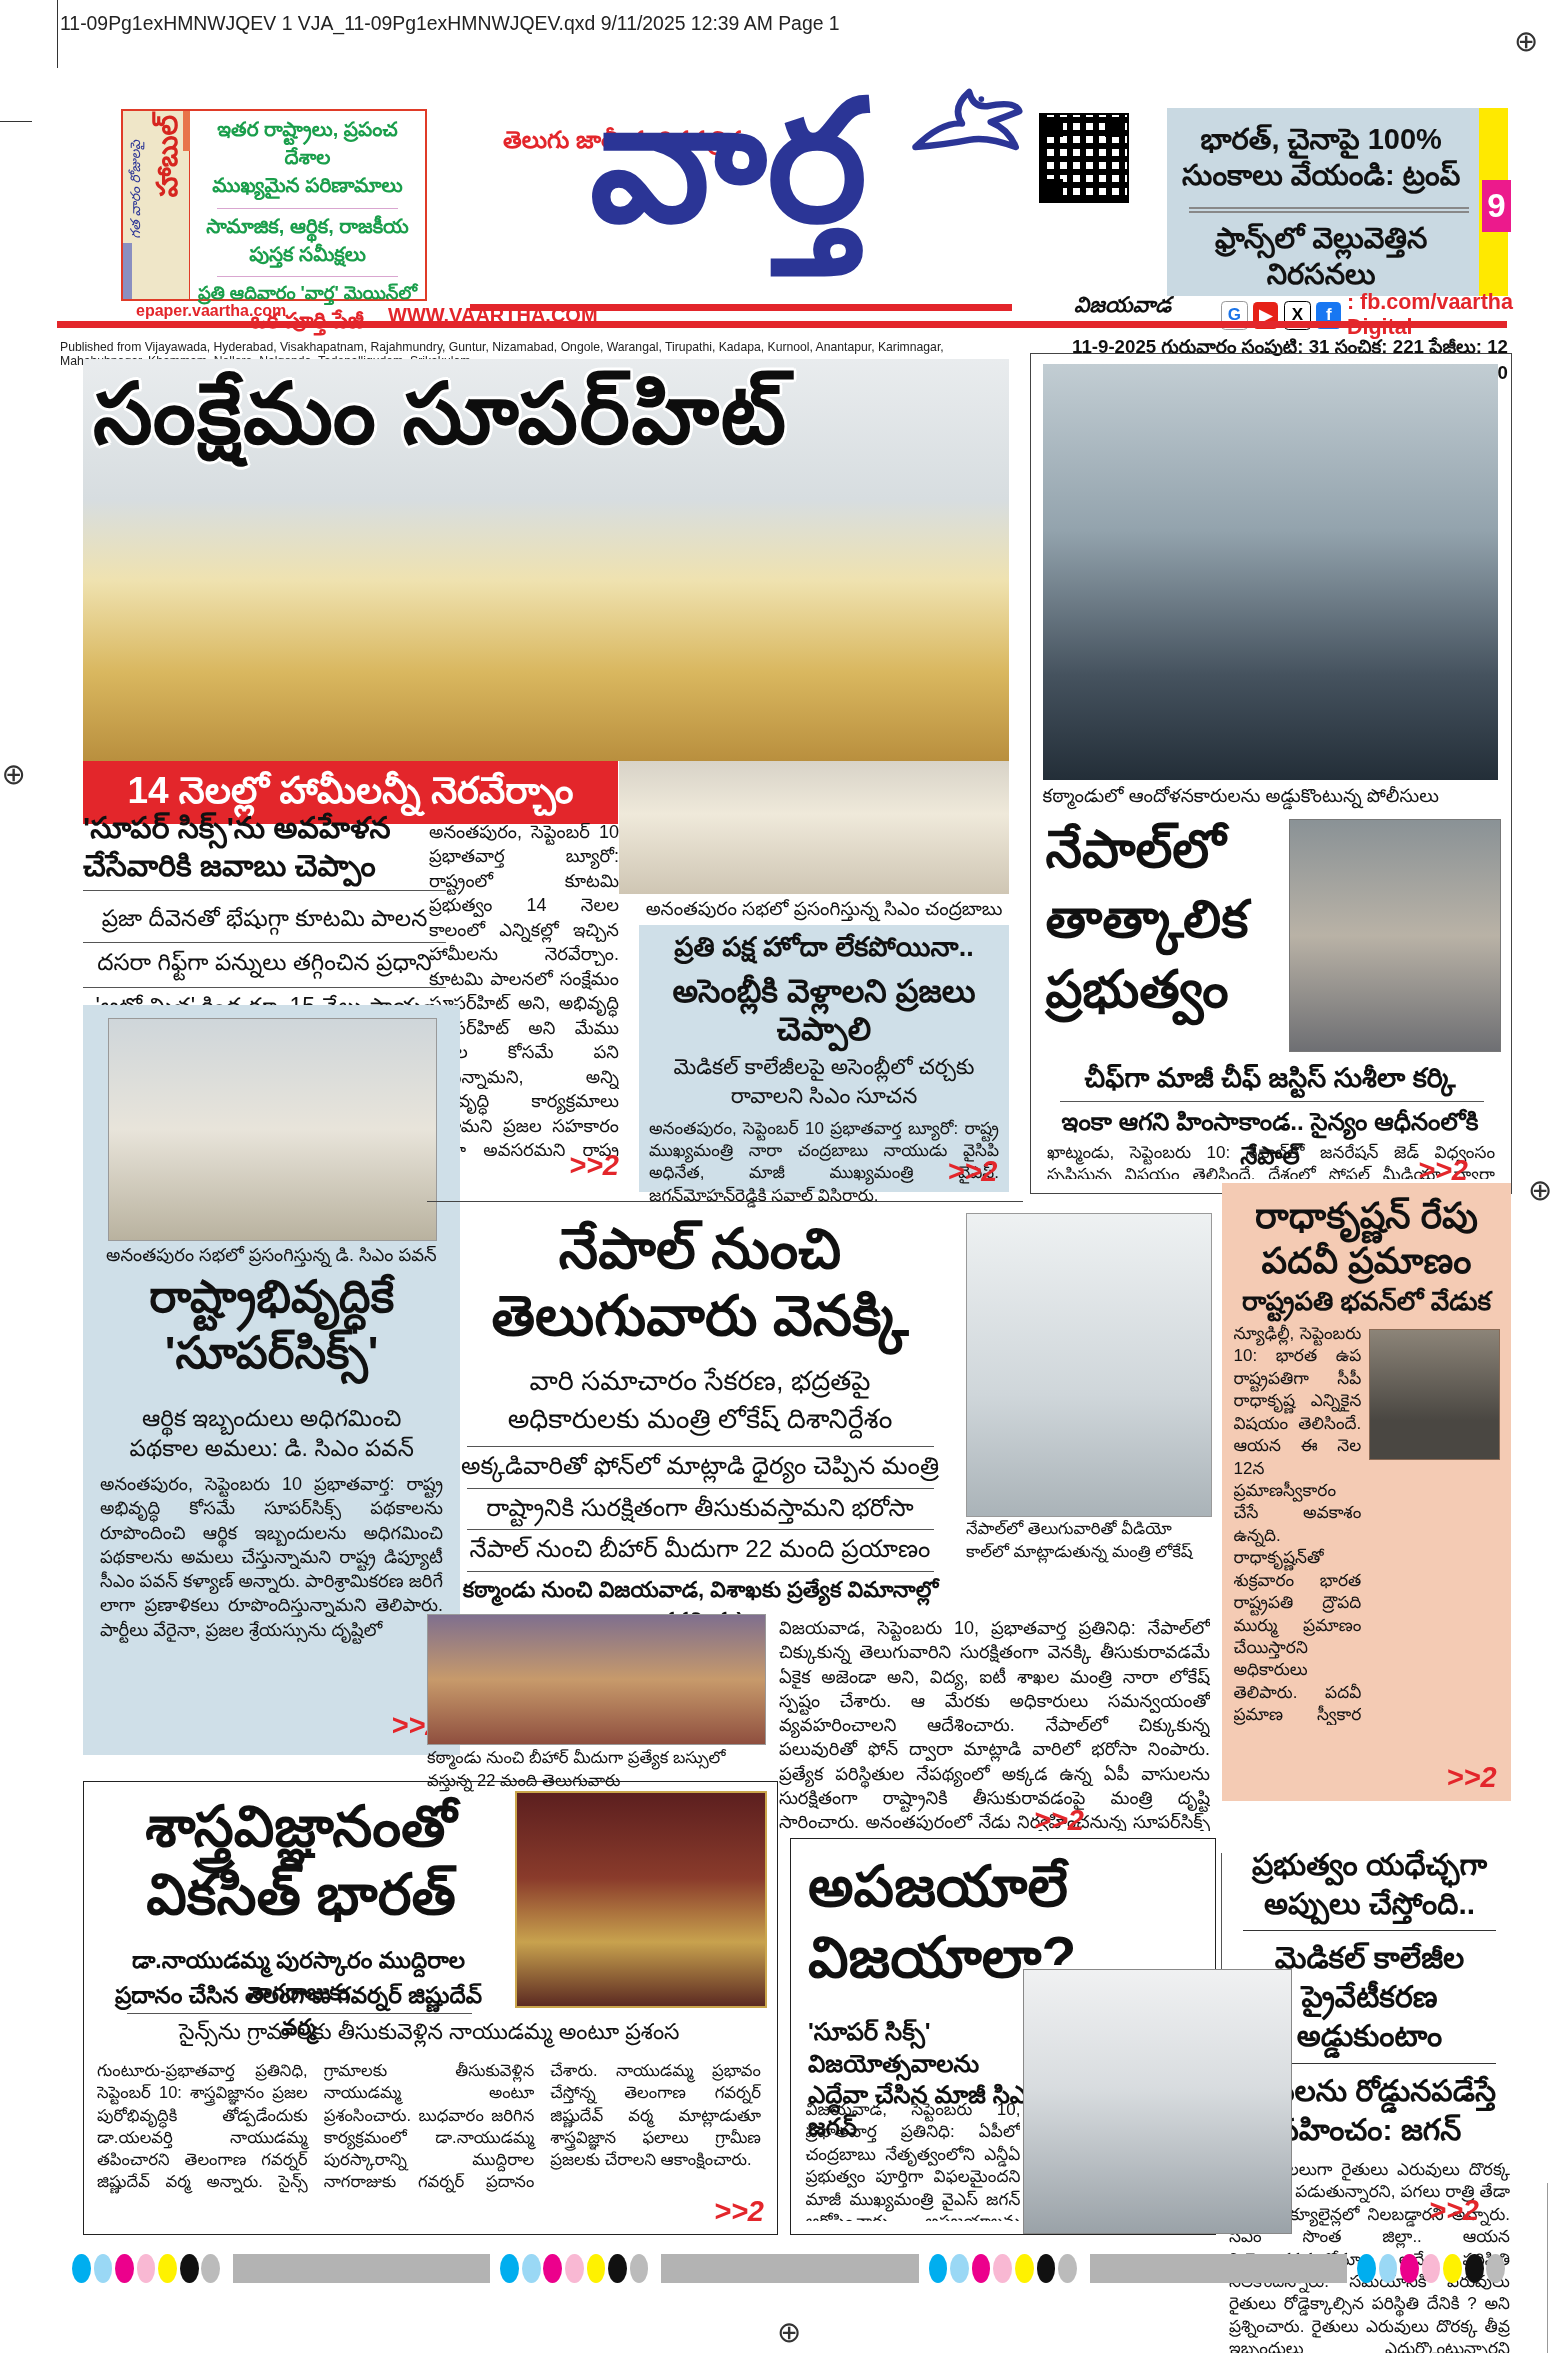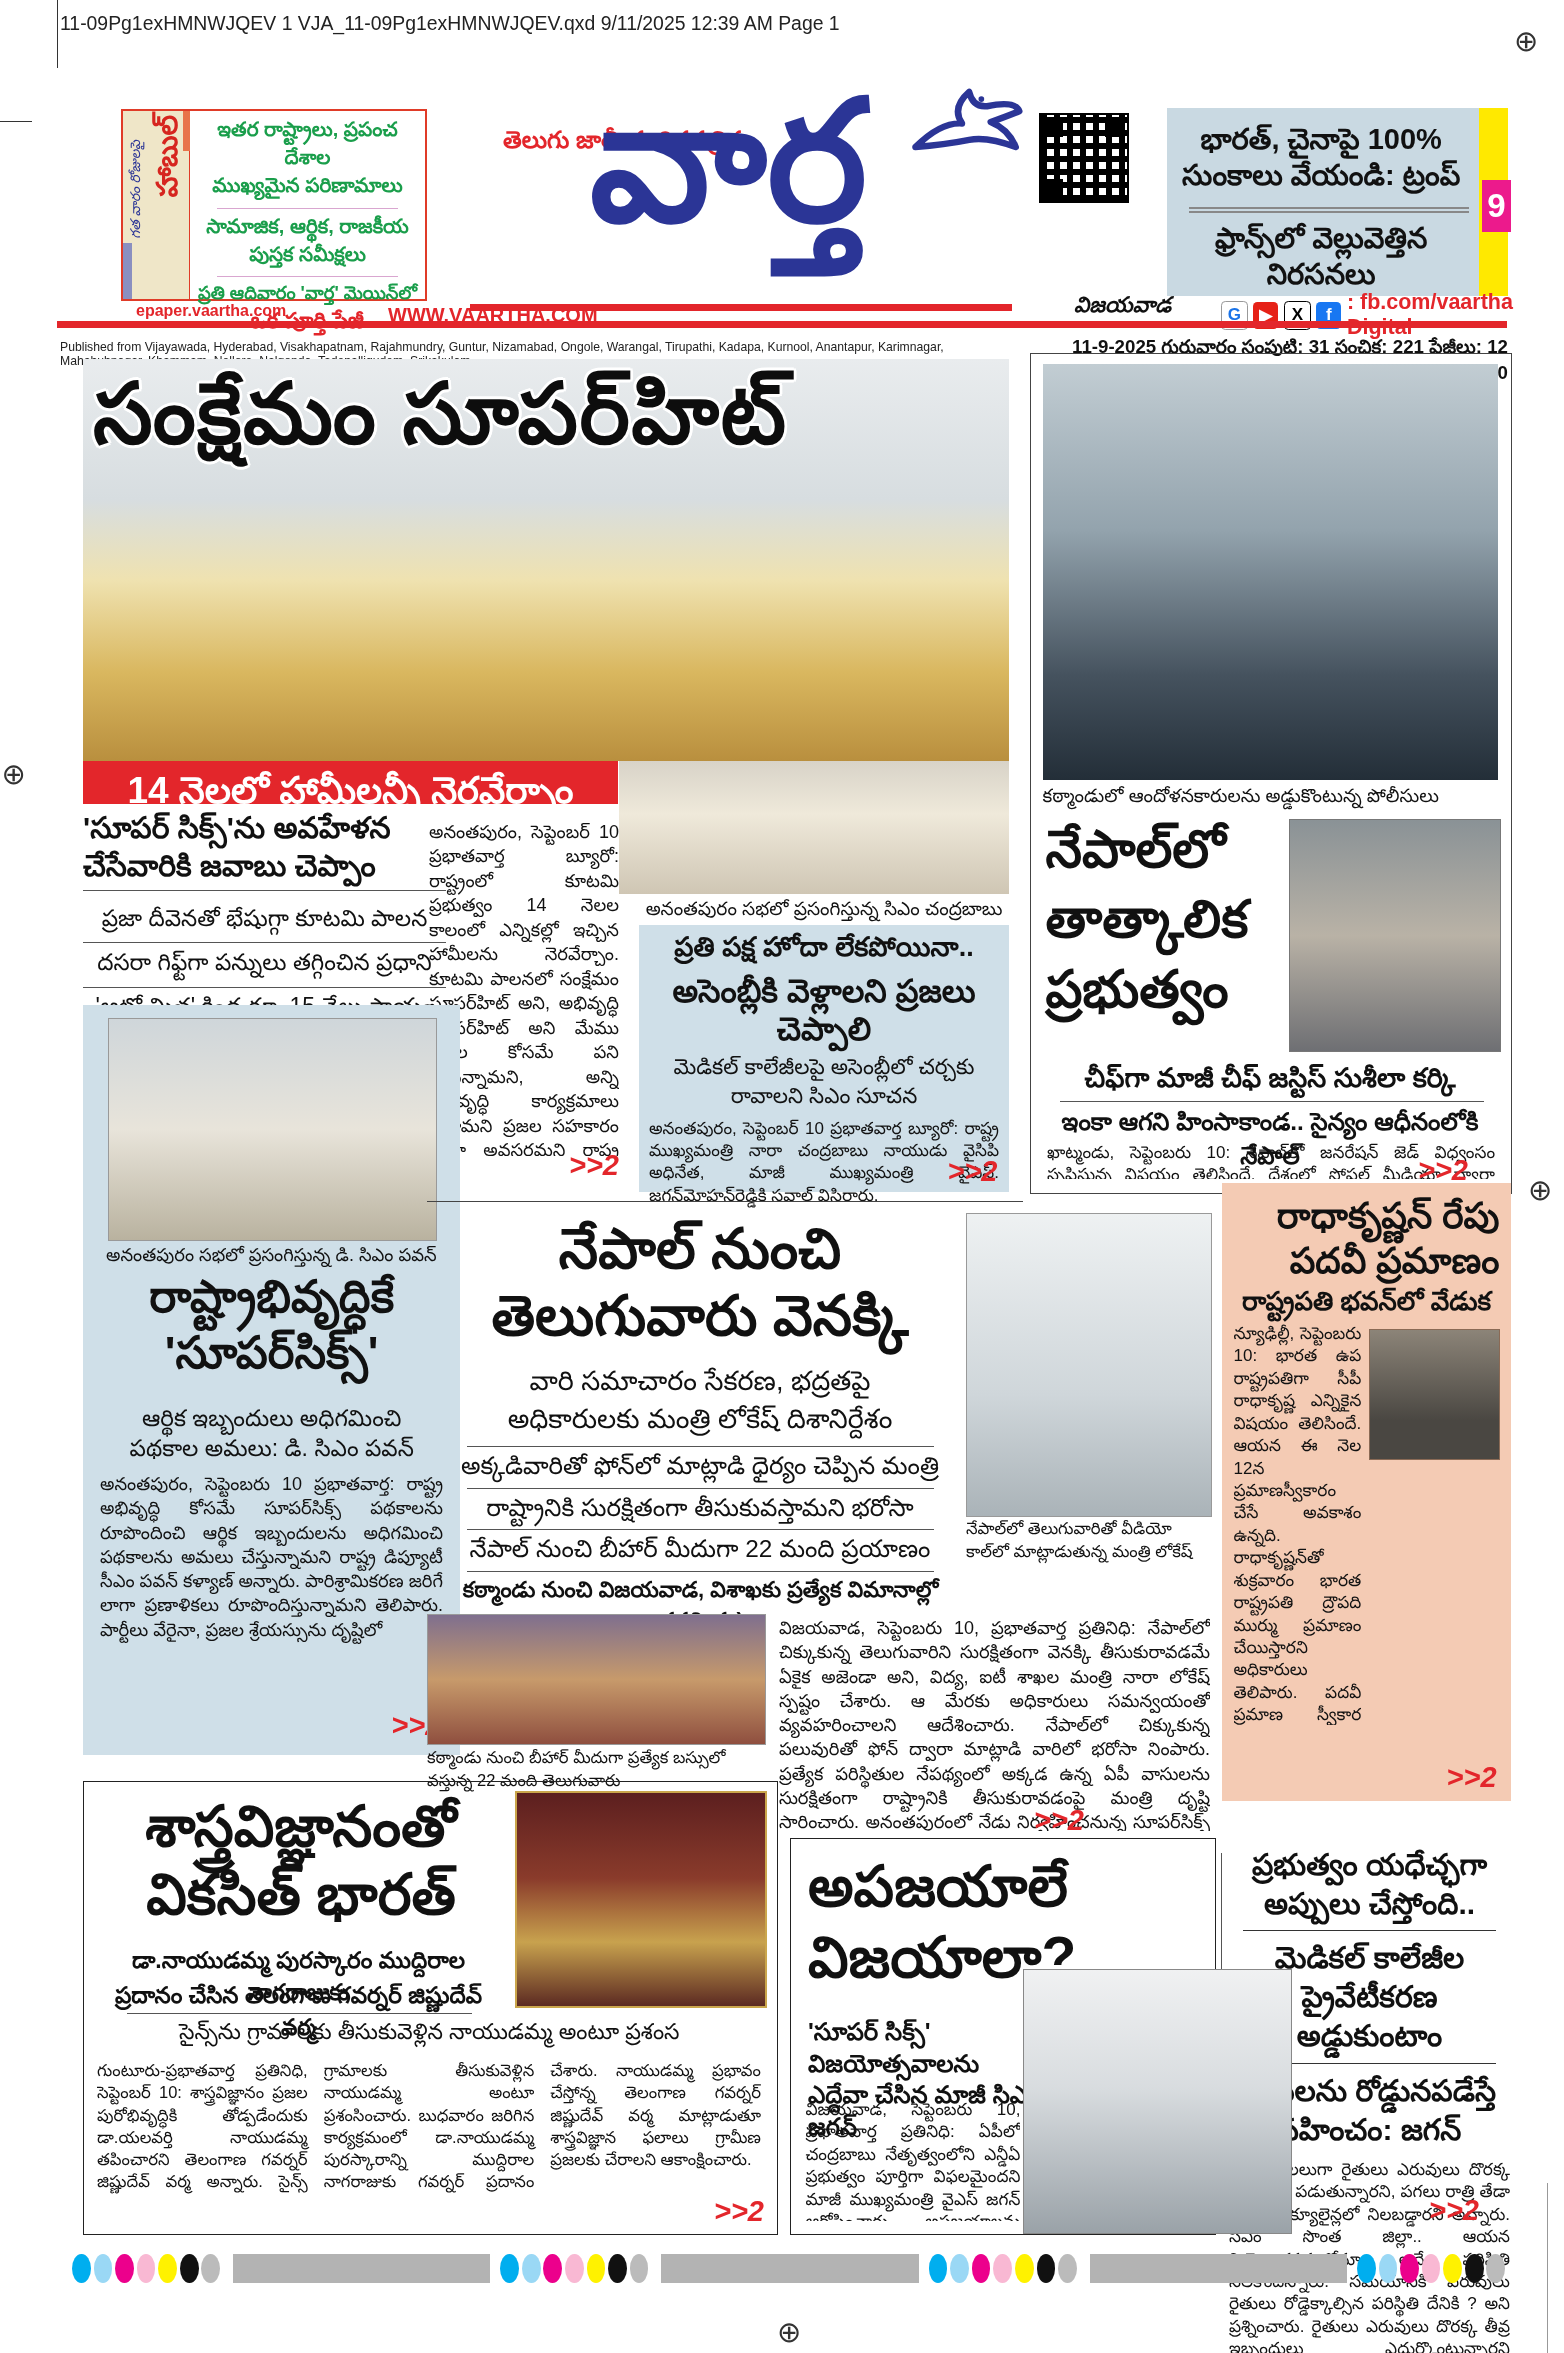--- a/index.html
+++ b/index.html
@@ -108,21 +108,21 @@
   </div>
 
   <div class="abs" style="left:57px;top:321px;width:1450px;height:6.5px;background:#e3262b;"></div>
 
   <div class="abs" style="left:60px;top:340px;width:933px;font-size:12.2px;color:#222;">Published from Vijayawada, Hyderabad, Visakhapatnam, Rajahmundry, Guntur, Nizamabad, Ongole, Warangal, Tirupathi, Kadapa, Kurnool, Anantapur, Karimnagar, Mahabubnagar, Khammam, Nellore, Nalgonda, Tadepalligudem, Srikakulam</div>
   <div class="abs bold" style="left:1063px;top:336px;width:445px;font-size:18.7px;text-align:right;">11-9-2025 గురువారం సంపుటి: 31 సంచిక: 221  పేజీలు: 12  వెల: 6.50</div>
 
   <div class="abs photo ph-crowd" style="left:83px;top:359px;width:926px;height:402px;"></div>
   <div class="abs photo ph-cb" style="left:619px;top:761px;width:390px;height:133px;"></div>
   <div class="abs bold outline-head" style="left:93px;top:365px;width:905px;font-size:85px;letter-spacing:1.4px;color:#0d0d0d;">సంక్షేమం సూపర్‌హిట్</div>
-  <div class="abs white bold ctr" style="left:83px;top:761px;width:535px;height:43px;background:#e3262b;font-size:37px;line-height:59px;">14 నెలల్లో హామీలన్నీ నెరవేర్చాం</div>
+  <div class="abs white bold ctr" style="left:83px;top:761px;width:535px;height:63px;background:#e3262b;font-size:37px;line-height:59px;">14 నెలల్లో హామీలన్నీ నెరవేర్చాం</div>
 
   <div class="abs" style="left:83px;top:809px;width:363px;">
     <div class="bold" style="font-size:30px;line-height:1.25;">'సూపర్ సిక్స్'ను అవహేళన చేసేవారికి జవాబు చెప్పాం</div>
     <div class="divline"></div>
     <div style="font-size:23px;text-align:center;margin-top:14px;">ప్రజా దీవెనతో భేషుగ్గా కూటమి పాలన</div>
     <div class="divline"></div>
     <div style="font-size:23px;text-align:center;">దసరా గిఫ్ట్‌గా పన్నులు తగ్గించిన ప్రధాని</div>
     <div class="divline"></div>
     <div style="font-size:23px;text-align:center;">'ఆటో మిత్ర' కింద రూ. 15 వేలు సాయం</div>
     <div class="divline"></div>
@@ -186,21 +186,21 @@
   <div class="abs photo ph-laptop" style="left:966px;top:1213px;width:244px;height:302px;border:0.7px solid #999;"></div>
   <div class="abs" style="left:966px;top:1519px;width:244px;font-size:16.5px;">నేపాల్‌లో తెలుగువారితో వీడియో కాల్‌లో మాట్లాడుతున్న మంత్రి లోకేష్</div>
 
   <div class="abs photo ph-bus" style="left:427px;top:1614px;width:337px;height:129px;border:0.7px solid #999;"></div>
   <div class="abs" style="left:427px;top:1748px;width:345px;font-size:16.5px;">కఠ్మాండు నుంచి బీహార్ మీదుగా ప్రత్యేక బస్సులో వస్తున్న 22 మంది తెలుగువారు</div>
 
   <div class="abs jst" style="left:779px;top:1616px;width:431px;height:215px;font-size:18px;line-height:1.35;overflow:hidden;">విజయవాడ, సెప్టెంబరు 10, ప్రభాతవార్త ప్రతినిధి: నేపాల్‌లో చిక్కుకున్న తెలుగువారిని సురక్షితంగా వెనక్కి తీసుకురావడమే ఏకైక అజెండా అని, విద్య, ఐటీ శాఖల మంత్రి నారా లోకేష్ స్పష్టం చేశారు. ఆ మేరకు అధికారులు సమన్వయంతో వ్యవహరించాలని ఆదేశించారు. నేపాల్‌లో చిక్కుకున్న పలువురితో ఫోన్ ద్వారా మాట్లాడి వారిలో భరోసా నింపారు. ప్రత్యేక పరిస్థితుల నేపథ్యంలో అక్కడ ఉన్న ఏపీ వాసులను సురక్షితంగా రాష్ట్రానికి తీసుకురావడంపై మంత్రి దృష్టి సారించారు. అనంతపురంలో నేడు నిర్వహించనున్న సూపర్‌సిక్స్ సూపర్‌హిట్ సభకు ఆయన హాజరుకావాల్సి ఉంది. అయితే లోకేష్ తన పర్యటన రద్దు చేసుకున్నారు. హుటాహుటిన మంత్రి నారాలోకేష్ సచివాలయానికి చేరుకున్నారు.. అక్కడ రియల్‌టైమ్ గవర్నెన్స్ సెంటర్‌లో ఏర్పాటు చేసిన ప్రత్యేక వార్‌రూమ్‌లో సంబంధిత అధికారులతో ఆయన సమన్వయం</div>
   <div class="abs jump" style="left:1034px;top:1804px;">&gt;&gt;2</div>
 
   <div class="abs" style="left:1222px;top:1183px;width:289px;height:618px;background:#f4cbb4;padding:10px 11.5px;box-sizing:border-box;">
-    <div class="pre bold ctr" style="font-size:36px;line-height:1.25;text-align:right;">రాధాకృష్ణన్ రేపు
+    <div class="pre bold ctr" style="font-size:36px;line-height:1.25;">రాధాకృష్ణన్ రేపు
 పదవీ ప్రమాణం</div>
     <div class="bold ctr" style="font-size:26px;margin-top:2.9px;">రాష్ట్రపతి భవన్‌లో వేడుక</div>
     <div class="photo ph-radha" style="float:right;width:129px;height:129px;margin:5.7px 0 5.7px 7.2px;border:0.7px solid #8a6a55;"></div>
     <div class="jst" style="font-size:17px;line-height:1.32;height:402px;overflow:hidden;">న్యూఢిల్లీ, సెప్టెంబరు 10: భారత ఉప రాష్ట్రపతిగా సీపీ రాధాకృష్ణ ఎన్నికైన విషయం తెలిసిందే. ఆయన ఈ నెల 12న ప్రమాణస్వీకారం చేసే అవకాశం ఉన్నది. రాధాకృష్ణన్‌తో శుక్రవారం భారత రాష్ట్రపతి ద్రౌపది ముర్ము ప్రమాణం చేయిస్తారని అధికారులు తెలిపారు. పదవీ ప్రమాణ స్వీకార కార్యక్రమం రాష్ట్రపతి భవన్‌లో జరుగుతుందని పేర్కొన్నారు. మంగళవారం జరిగిన ఉపరాష్ట్రపతి ఎన్నికల్లో ఎన్డీయే అభ్యర్థి అయిన రాధాకృష్ణన్ ఇండి కూటమి అభ్యర్థి జస్టిస్ బీ సుదర్శన్ రెడ్డిపై 152 ఓట్ల తేడాతో గెలుపొందారు. జులై 21న జగ్‌దీప్ ధన్‌ఖడ్ ఉప రాష్ట్రపతికి రాజీనామా చేసిన విషయం తెలిసిందే. భారత ఉపరాష్ట్రపతి పదవికి జగదీప్ ధన్‌ఖడ్ రాజీనామా చేశారు. దీంతో ఉపరాష్ట్రపతి ఎన్నిక అనివార్యమైంది. ఆ క్రమంలో ఎన్డీయే భాగస్వామ్య పక్షాల అభ్యర్థిగా మహారాష్ట్ర గవర్నర్ సీపీ రాధాకృష్ణన్‌ను రంగంలోకి దింపారు. అలాగే ప్రతి పక్ష ఇండి కూటమి అభ్యర్థిగా</div>
     <div class="jump" style="position:absolute;right:14.4px;bottom:7.2px;">&gt;&gt;2</div>
   </div>
 
   <div class="abs" style="left:83px;top:1781px;width:693px;height:452px;border:1.4px solid #222;">
     <div class="pre bold" style="position:absolute;left:16px;top:10px;width:402px;font-size:57px;line-height:1.2;text-align:center;">శాస్త్రవిజ్ఞానంతో
 వికసిత్ భారత్</div>

